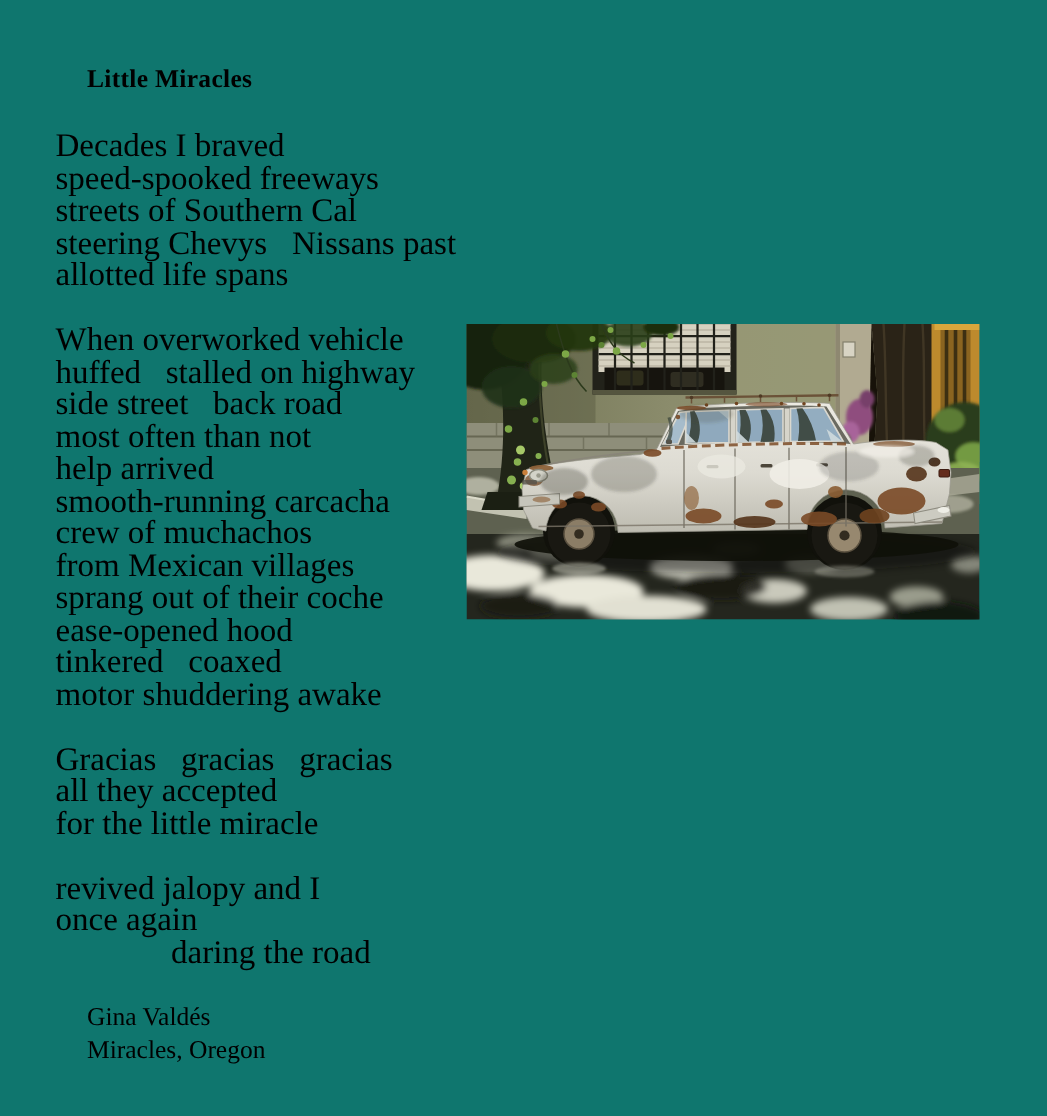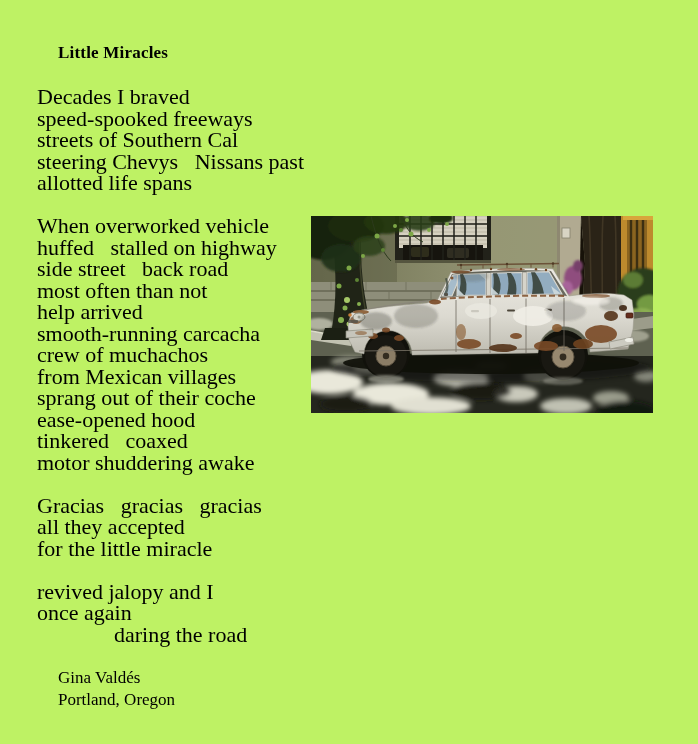--- a/index.html
+++ b/index.html
@@ -1,17 +1,17 @@
 <!DOCTYPE html>
 <html><head>
 <meta charset="utf-8">
 <style>
   html,body { margin:0; padding:0; background:#ffffff; }
   .page {
-    position:relative; width:698px; height:744px; background:#bef264;
+    position:relative; width:698px; height:744px; background:#0f766e;
     overflow:hidden; font-family:"Liberation Serif", serif; color:#000000;
   }
   .title {
     position:absolute; left:58px; top:43px;
     font-size:17px; font-weight:bold; letter-spacing:0.2px; white-space:pre;
   }
   .poem {
     position:absolute; left:37px; top:86px;
     font-size:22px; line-height:21.5px; white-space:pre-wrap;
   }
@@ -50,21 +50,21 @@
 motor shuddering awake
 
 Gracias   gracias   gracias
 all they accepted
 for the little miracle
 
 revived jalopy and I
 once again
               daring the road</div>
   <div class="credit">Gina Valdés
-Portland, Oregon</div>
+Miracles, Oregon</div>
 
   <figure class="photo" title="Old rusted white sedan parked at a curb on a dappled, tree-shaded street in front of an olive-green house with a barred window, tree trunks and an orange doorway">
     <svg width="342" height="197" viewBox="0 0 342 197" xmlns="http://www.w3.org/2000/svg">
       <defs>
         <linearGradient id="wallG" x1="0" y1="0" x2="1" y2="0">
           <stop offset="0" stop-color="#707253"></stop>
           <stop offset="0.4" stop-color="#8b8c6c"></stop>
           <stop offset="0.75" stop-color="#90916f"></stop>
           <stop offset="1" stop-color="#7d7e5e"></stop>
         </linearGradient>

